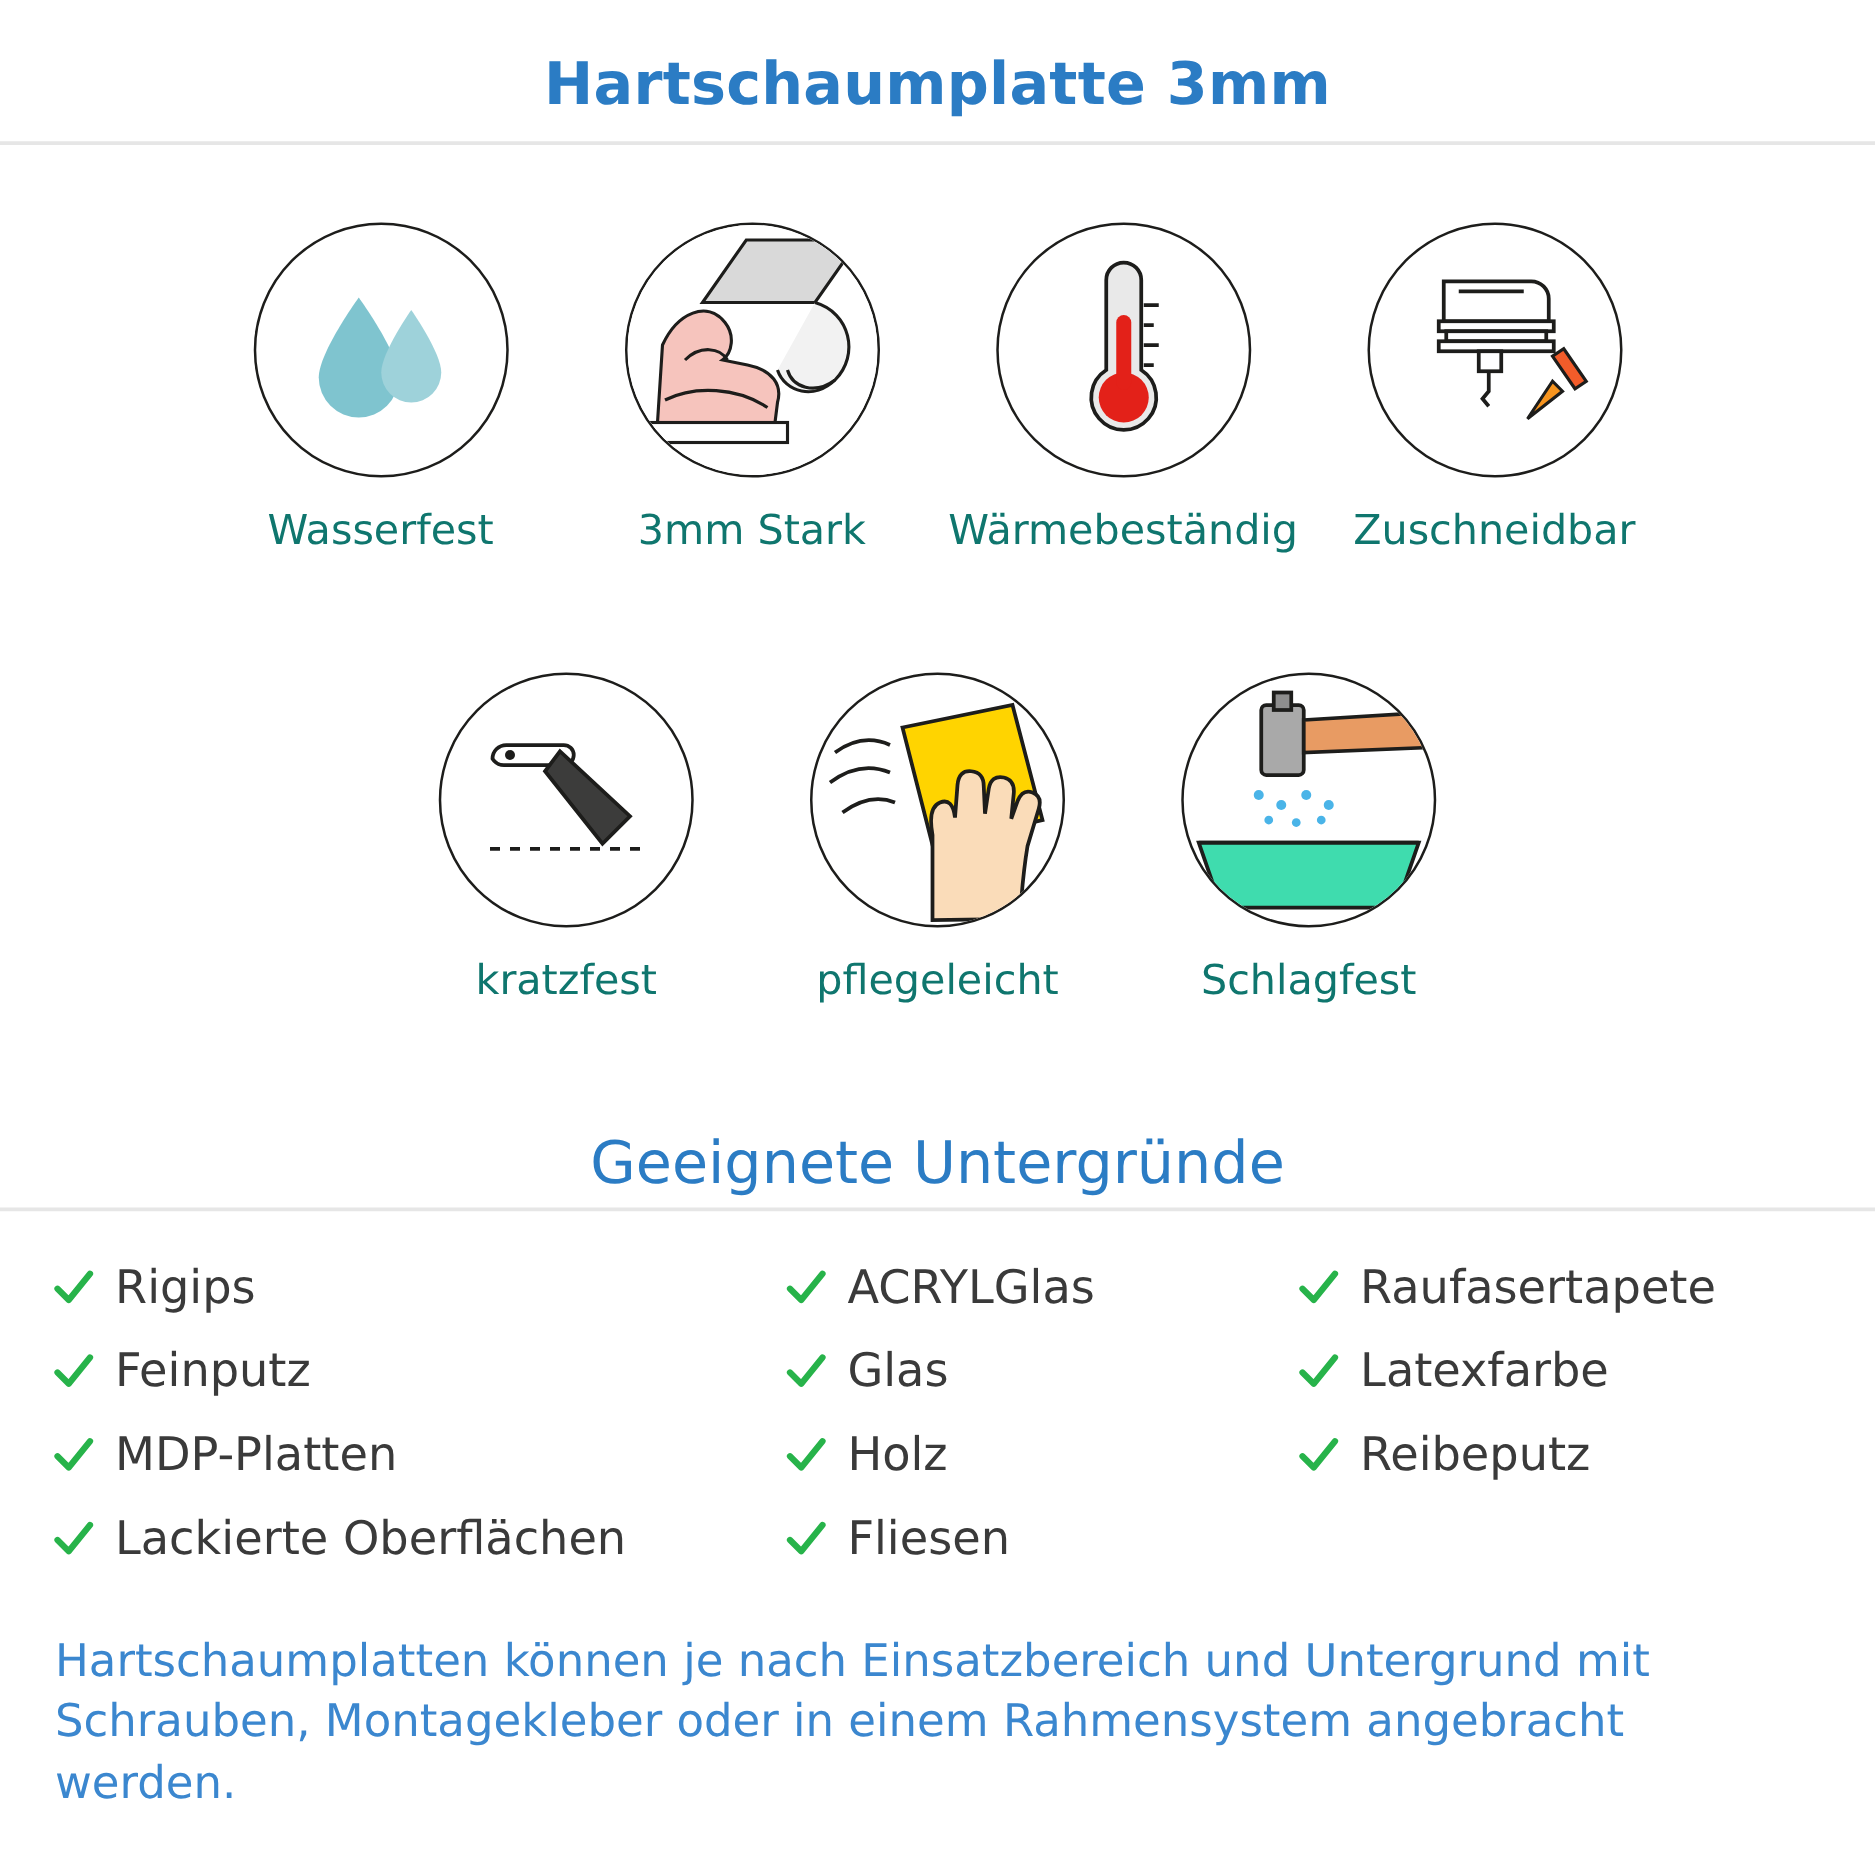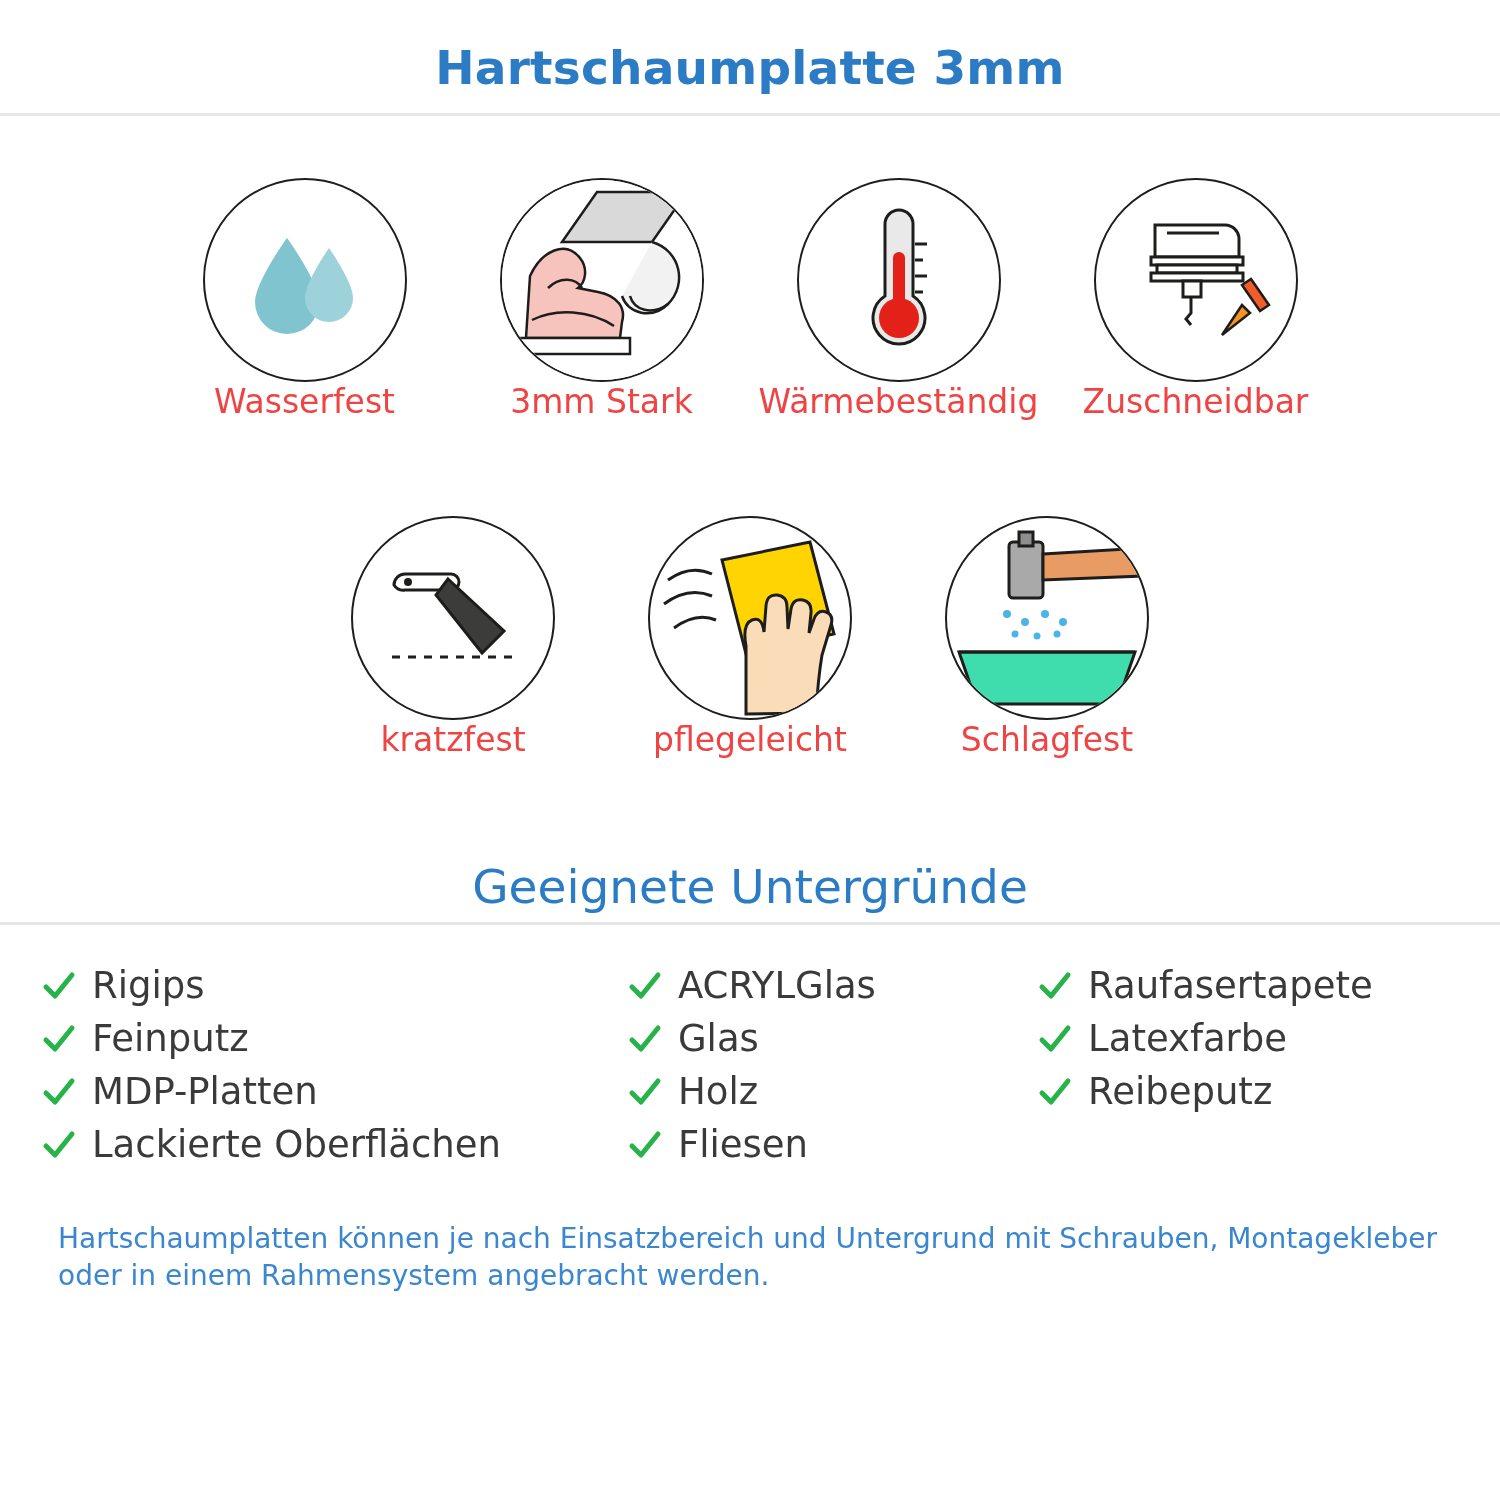--- a/index.html
+++ b/index.html
@@ -59,22 +59,23 @@
     border: 2px solid #1d1d1b;
     background: #fff;
     overflow: hidden;
     position: relative;
     display: flex;
     align-items: center;
     justify-content: center;
   }
   .circle svg { display: block; }
   .feature-label {
+    margin-top: 22px;
     font-size: 33px;
-    color: #ef4444;
+    color: #0f766e;
     text-align: center;
     white-space: nowrap;
   }
   .row2 {
     margin-top: 95px;
   }
 
   
   .title2 {
     text-align: center;
@@ -87,21 +88,21 @@
 
   
   .substrates {
     display: flex;
     padding: 38px 42px 0 42px;
     gap: 0;
   }
   .sub-col {
     display: flex;
     flex-direction: column;
-    gap: 8px;
+    gap: 22px;
   }
   .sub-col.c1 { width: 600px; }
   .sub-col.c2 { width: 420px; }
   .sub-col.c3 { width: 430px; }
   .sub-item {
     display: flex;
     align-items: center;
     gap: 16px;
     font-size: 37px;
     color: #3a3a3a;
@@ -109,23 +110,23 @@
   }
   .check {
     flex: 0 0 auto;
     width: 34px;
     height: 34px;
   }
   .check svg { display:block; }
 
   
   .note {
-    margin: 52px 58px 0 58px;
+    margin: 52px 58px 0 44px;
     color: #3b87cf;
-    font-size: 28px;
+    font-size: 36px;
     line-height: 1.35;
   }
 </style>
 </head>
 <body>
 
 <div class="title">Hartschaumplatte 3mm</div>
 <div class="divider"></div>
 
 <div class="features-wrap">

